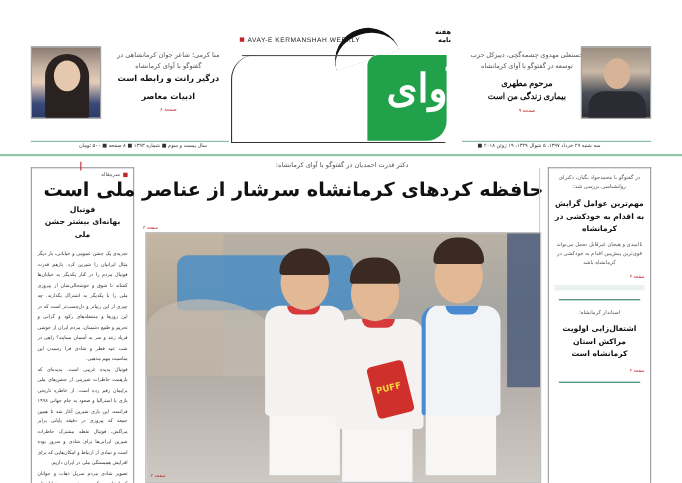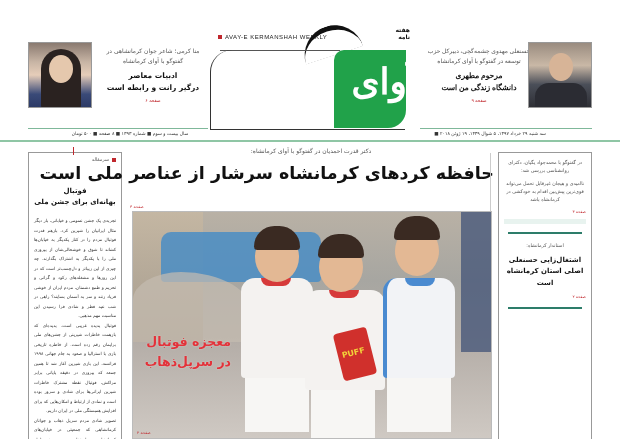--- a/index.html
+++ b/index.html
@@ -109,61 +109,61 @@
 
 <div class="page">
 
   <div class="teaser teaser-left">
     <div class="portrait">
       <div class="hair"></div>
       <div class="face"></div>
     </div>
     <div class="teaser-text">
       <div class="teaser-kicker">منا کرمی؛ شاعر جوان کرمانشاهی در گفتوگو با آوای کرمانشاه</div>
+      <div class="teaser-title" style="margin-top:0">درگیر رانت و رابطه است</div>
       <div class="teaser-title">ادبیات معاصر</div>
-      <div class="teaser-title" style="margin-top:0">درگیر رانت و رابطه است</div>
       <div class="teaser-ref">صفحه ۶</div>
     </div>
   </div>
 
   <div class="logo-box">
     <div class="logo-weekly"><span class="logo-weekly-dot"></span><span>AVAY-E  KERMANSHAH  WEEKLY</span></div>
     <div class="logo-swoosh"></div>
     <div class="logo-frame-top"></div>
     <div class="logo-frame"></div>
     <div class="logo-hafteh">هفته نامه</div>
     <div class="logo-green"></div>
     <div class="logo-avaye">آوای</div>
   </div>
 
   <div class="teaser teaser-right">
     <div class="teaser-text">
       <div class="teaser-kicker">حسنعلی مهدوی چشمه‌گچی، دبیرکل حزب توسعه در گفتوگو با آوای کرمانشاه</div>
       <div class="teaser-title">مرحوم مطهری</div>
-      <div class="teaser-title" style="margin-top:0">دانشگاه زندگی من است</div>
+      <div class="teaser-title" style="margin-top:0">بیماری زندگی من است</div>
       <div class="teaser-ref">صفحه ۹</div>
     </div>
     <div class="portrait">
       <div class="body"></div>
       <div class="face"></div>
     </div>
   </div>
 
   <div class="rule rule-left"></div>
   <div class="rule rule-right"></div>
   <div class="dateline dateline-left" style="top:131px">سال بیست و سوم ■ شماره ۱۳۹۳ ■ ۸ صفحه ■ ۵۰۰ تومان</div>
   <div class="dateline dateline-right" style="top:131px">سه شنبه ۲۹ خرداد ۱۳۹۷، ۵ شوال ۱۴۳۹، ۱۹ ژوئن ۲۰۱۸ ■</div>
   <div class="rule rule-full"></div>
 
   <div class="editorial">
     <div class="editorial-tick"></div>
     <div class="editorial-label"><span class="marker"></span><span>سرمقاله</span></div>
     <div class="editorial-title">
       <div>فوتبال</div>
-      <div>بهانه‌ای برای جشن ملی</div>
+      <div>بهانه‌ای بیشتر جشن ملی</div>
     </div>
     <div class="editorial-body">
       <p>تجربه‌ی یک جشن عمومی و خیابانی، بار دیگر مثال ایرانیان را شیرین کرد. بازهم قدرت فوتبال مردم را در کنار یکدیگر به خیابان‌ها کشاند تا شوق و خوشحالی‌شان از پیروزی ملی را با یکدیگر به اشتراک بگذارند. چه چیزی از این زیباتر و دل‌چسب‌تر است که در این روزها و مشغله‌های رکود و گرانی و تحریم و طمع دشمنان، مردم ایران از خوشی فریاد زنند و سر به آسمان بسایند؟ راهی در شب عید فطر و شادی فرا رسیدن این مناسبت مهم مذهبی.</p>
       <p>فوتبال پدیده غریبی است. پدیده‌ای که بازهمت خاطرات شیرینی از جشن‌های ملی برایمان رقم زده است. از خاطره تاریخی بازی با استرالیا و صعود به جام جهانی ۱۹۹۸ فرانسه، این بازی شیرین آغاز شد تا همین جمعه که پیروزی در دقیقه پایانی برابر مراکش، فوتبال نقطه مشترک خاطرات شیرین ایرانی‌ها برای شادی و سرور بوده است و نمادی از ارتباط و امکان‌هایی که برای افزایش همبستگی ملی در ایران داریم.</p>
       <p>تصویر شادی مردم سرپل ذهاب و جوانان کرمانشاهی که جمعیتی در خیابان‌های کرمانشاه و سرپل ذهاب به‌رسم دیرینه، هلهله کی می‌کردند و غریو شادی سر می‌دادند. آن‌چنان لذتی داشت که تردیدی در فرار دلی از به‌عنوان عکس یک به خود را ندارید. کاش از این اتفاقات خوب و این جشن‌های ملی در حوزه‌ها و زمینه‌های دیگر بیشتر ببینیم و لذت ببریم.</p>
 
     </div>
   </div>
 
   <div class="center">
@@ -194,37 +194,34 @@
       <div class="kid kid3">
         <div class="shorts"></div>
         <div class="shirt"></div>
         <div class="collar"></div>
         <div class="head"></div>
         <div class="hair"></div>
       </div>
       <div class="snack">
           <span class="snack-label">PUFF</span>
         </div>
-      <div class="photo-caption">
-        <div>معجزه فوتبال</div>
-        <div>در سرپل‌ذهاب</div>
-      </div>
       <div class="photo-ref">صفحه ۲</div>
     </div>
   </div>
 
   <div class="rightcol">
     <div class="story story1">
       <div class="story-kicker">در گفتوگو با محمدجواد یگیان، دکترای روانشناسی بررسی شد:</div>
+      <div class="story-title">مهم‌ترین عوامل گرایش به اقدام به خودکشی در کرمانشاه</div>
       <div class="story-dek">ناامیدی و هیجان غیرقابل تحمل می‌تواند قوی‌ترین پیش‌بین اقدام به خودکشی در کرمانشاه باشد</div>
       <div class="story-ref">صفحه ۳</div>
       <div class="story1-fill"></div>
     </div>
     <div class="story-rule"></div>
     <div class="story">
       <div class="story-kicker">استاندار کرمانشاه:</div>
-      <div class="story-title">اشتغال‌زایی حسنعلی اصلی استان کرمانشاه است</div>
+      <div class="story-title">اشتغال‌زایی اولویت مراکش استان کرمانشاه است</div>
       <div class="story-ref">صفحه ۲</div>
     </div>
     <div class="story-rule"></div>
   </div>
 
 </div>
 
 </body></html>

